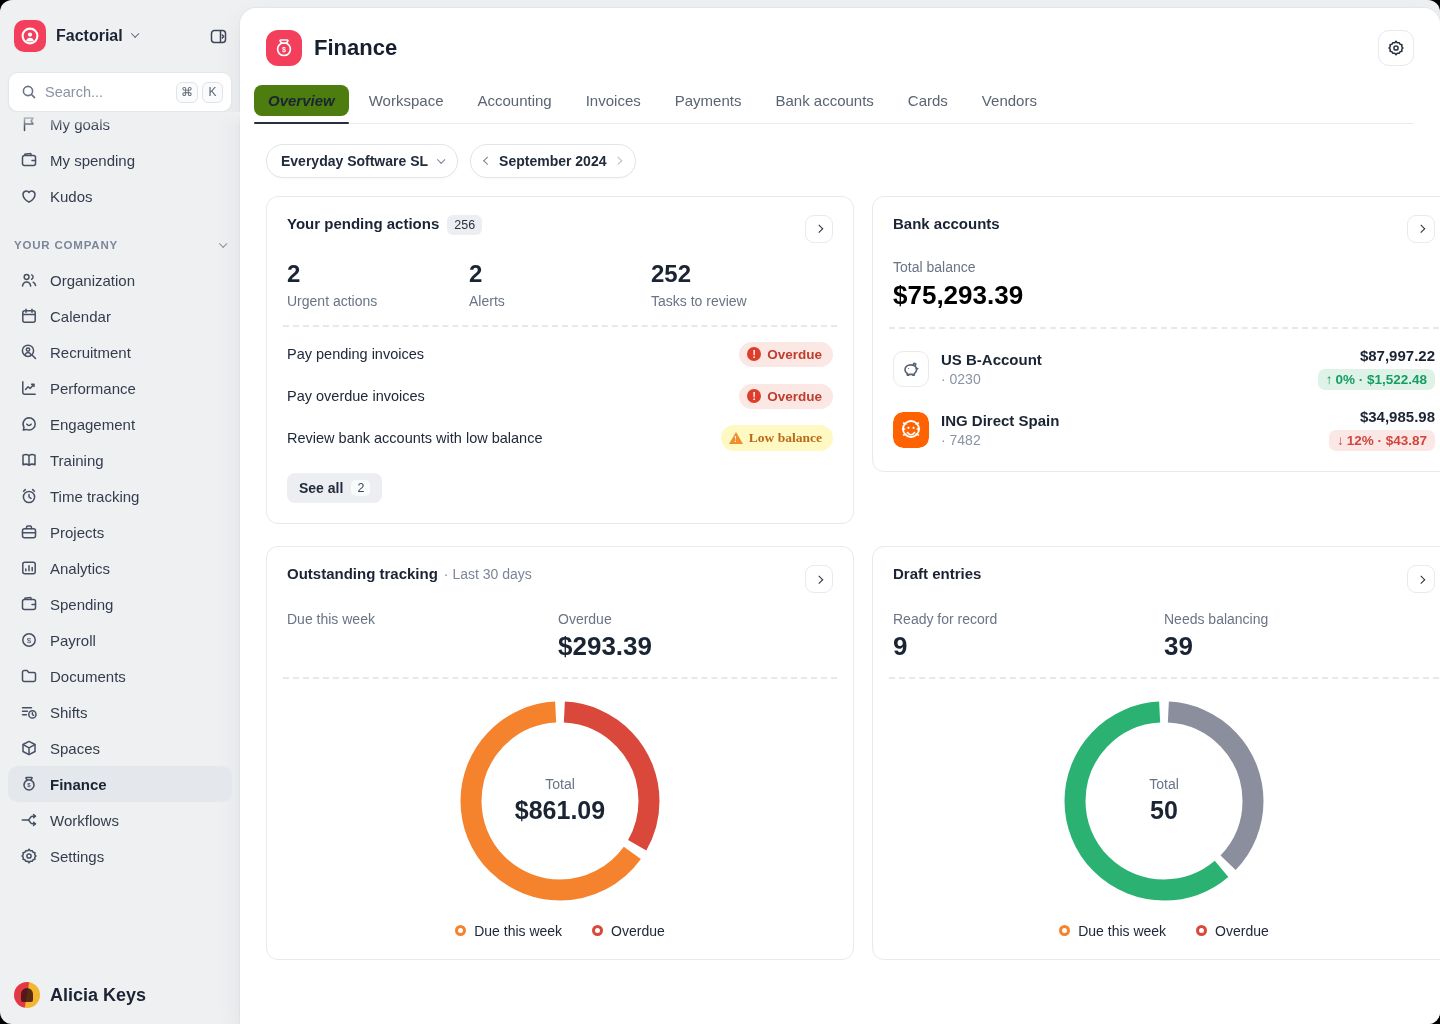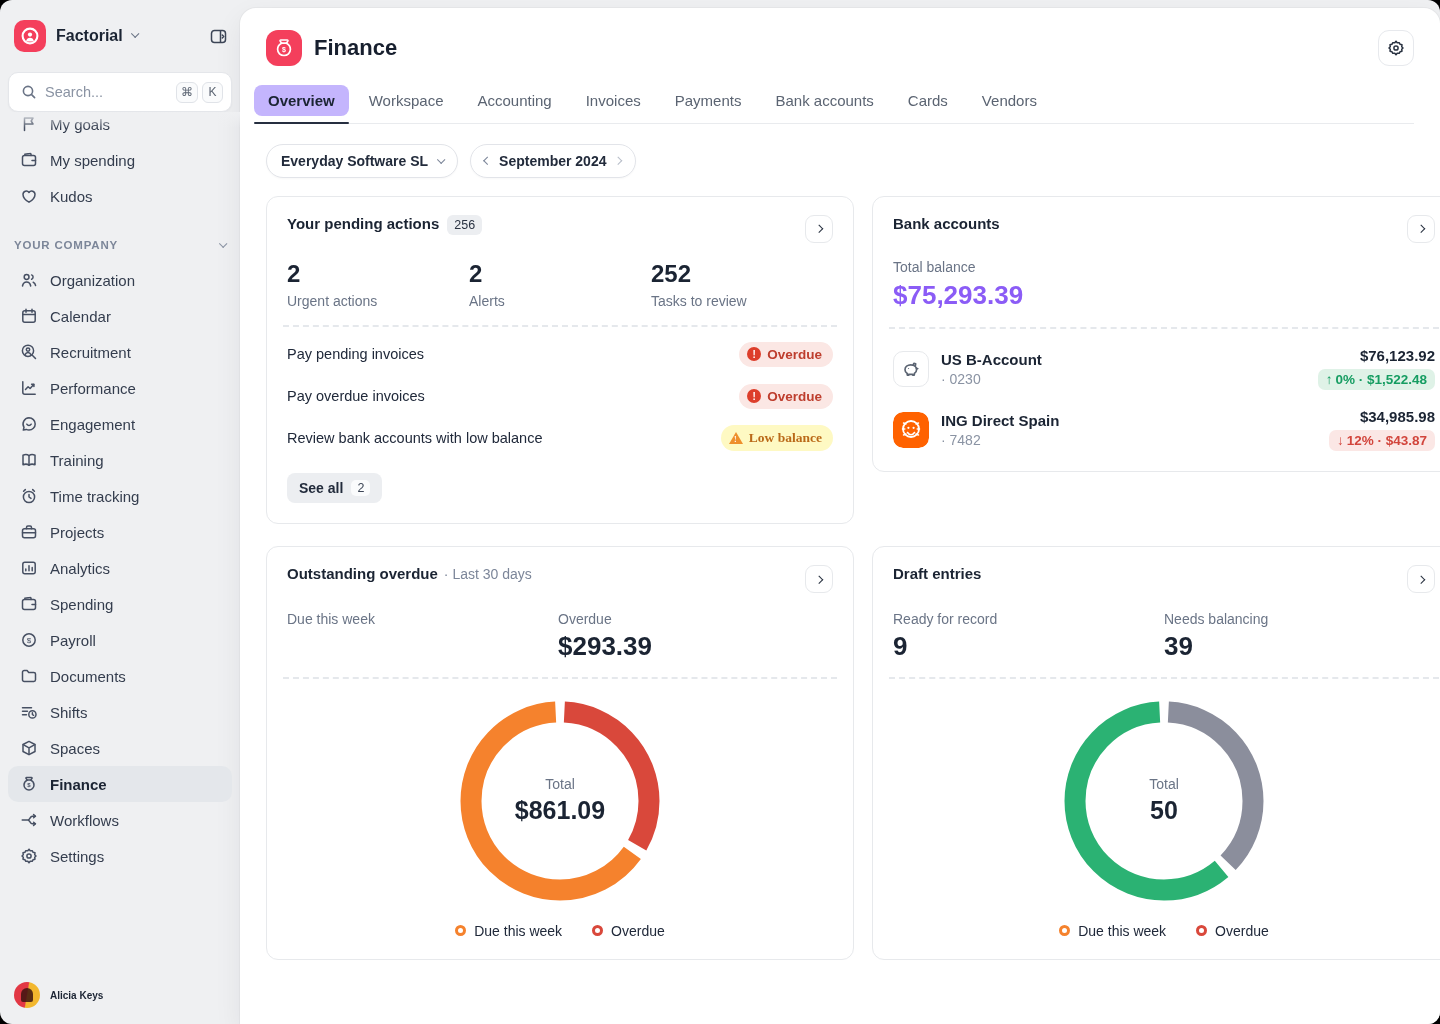--- a/index.html
+++ b/index.html
@@ -25,32 +25,32 @@
   .nav { margin-top:-6px; overflow:hidden; }
   .nav-item { height:36px; display:flex; align-items:center; padding:0 10px 0 12px; border-radius:10px; font-size:15px; color:#343D4E; cursor:pointer; }
   .nav-item .ic { width:18px; height:18px; flex:0 0 18px; display:flex; align-items:center; justify-content:center; margin-right:12px; color:#475063; }
   .nav-item.active { background:#E4E7EB; font-weight:bold; color:#1B2433; }
   .nav-section { height:34px; display:flex; align-items:center; padding:0 8px 0 6px; margin-top:14px; }
   .nav-section span.lbl { font-size:11.5px; font-weight:bold; letter-spacing:.07em; color:#7C8699; }
   .nav-section .chv { margin-left:auto; color:#8A93A3; }
   .user-row { margin-top:auto; display:flex; align-items:center; padding:10px 6px 16px 6px; cursor:pointer; }
   .avatar { width:26px; height:26px; border-radius:50%; background:linear-gradient(100deg,#E23744 48%, #F2B72E 52%); position:relative; overflow:hidden; flex:0 0 26px; }
   .avatar::after { content:""; position:absolute; left:7px; top:6px; width:12px; height:14px; border-radius:6px 6px 2px 2px; background:rgba(60,20,15,.85); }
-  .user-name { margin-left:10px; font-size:10px; font-weight:bold; color:#1B2433; }
+  .user-name { margin-left:10px; font-size:18px; font-weight:bold; color:#1B2433; }
   
   .main { flex:1; margin-top:8px; background:#fff; border-radius:16px 16px 0 0; box-shadow:0 0 0 1px rgba(20,25,40,.03), 0 10px 28px rgba(20,25,40,.07); overflow:hidden; display:flex; flex-direction:column; }
   .main-header { padding:22px 26px 0 26px; }
   .title-row { display:flex; align-items:center; }
   .app-icon { width:36px; height:36px; border-radius:12px; background:#F43F5C; display:flex; align-items:center; justify-content:center; }
   .page-title { font-size:22px; font-weight:bold; margin-left:12px; color:#171F2E; }
   .gear-btn { margin-left:auto; width:36px; height:36px; border:1px solid #E7E9ED; border-radius:11px; background:#fff; display:flex; align-items:center; justify-content:center; color:#2A3342; cursor:pointer; }
   .tabs-row { display:flex; align-items:flex-end; gap:30px; margin-top:18px; border-bottom:1px solid #E9EBEE; position:relative; }
   .tab { font-size:15px; color:#5B6472; padding:8px 2px 14px 2px; cursor:pointer; position:relative; white-space:nowrap; }
   .tab.active { color:#1B2433; font-weight:bold; }
-  .tab.active .pill { background:#c4b5fd; border-radius:8px; padding:7px 14px; margin:-7px -14px; display:inline-block; }
+  .tab.active .pill { background:#4d7c0f; border-radius:8px; padding:7px 14px; margin:-7px -14px; display:inline-block;font-style:italic; }
   .tab.active::after { content:""; position:absolute; left:-12px; right:-12px; bottom:-1px; height:2px; background:#262F40; border-radius:2px; }
   .filters-row { display:flex; gap:12px; padding:20px 26px 0 26px; }
   .filter-pill { height:34px; border:1px solid #E2E4E9; border-radius:17px; background:#fff; display:flex; align-items:center; gap:9px; padding:0 14px; font-size:14px; font-weight:bold; color:#222B3B; cursor:pointer; box-shadow:0 1px 2px rgba(20,25,40,.03); }
   .filter-pill .chv { color:#7C8699; }
   
   .grid { display:grid; grid-template-columns:1fr 1fr; gap:22px 18px; padding:18px 28px 24px 26px; align-items:start; }
   .card { border:1px solid #E7E9EC; border-radius:12px; background:#fff; padding:18px 20px 20px 20px; }
   .card-head { display:flex; align-items:flex-start; }
   .card-title { font-size:15px; font-weight:bold; color:#1B2433; }
   .card-sub { font-size:14px; color:#7C8699; margin-left:6px; font-weight:normal; }
@@ -70,21 +70,21 @@
   .badge { margin-left:auto; display:flex; align-items:center; gap:6px; border-radius:999px; font-size:13.5px; font-weight:bold; padding:5px 11px 5px 8px; }
   .badge.error { background:#FBE7E4; color:#BE3E2E; }
   .badge.warning { background:#fef9c3; color:#BA6918;font-family:Liberation Serif, serif; }
   .excl-circle { width:14px; height:14px; border-radius:50%; background:#DD3E2B; color:#fff; font-size:10px; font-weight:bold; display:flex; align-items:center; justify-content:center; }
   .warn-tri { width:0; height:0; border-left:7px solid transparent; border-right:7px solid transparent; border-bottom:12px solid #EE8F2D; position:relative; }
   .warn-tri::after { content:"!"; position:absolute; left:-1.8px; top:2.5px; color:#fff; font-size:8px; font-weight:bold; }
   .see-all { margin-top:14px; display:inline-flex; align-items:center; gap:8px; background:#ECEEF1; border:none; border-radius:8px; padding:7px 12px; font-size:14px; font-weight:bold; color:#222B3B; cursor:pointer; font-family:inherit; }
   .see-all .chip { background:#FAFBFC; border-radius:5px; font-size:12.5px; font-weight:normal; padding:1px 6px; color:#3C4556; }
   
   .total-balance-lbl { font-size:14px; color:#6A7486; margin-top:16px; }
-  .total-balance-val { font-size:26px; font-weight:bold; color:#8b5cf6; margin-top:5px; }
+  .total-balance-val { font-size:26px; font-weight:bold; color:#000000; margin-top:5px; }
   .acct-row { display:flex; align-items:center; margin-top:18px; }
   .acct-icon { width:36px; height:36px; border-radius:10px; border:1px solid #E7E9EC; display:flex; align-items:center; justify-content:center; color:#5B6472; flex:0 0 36px; overflow:hidden; }
   .acct-icon.ing { border:none; }
   .acct-info { margin-left:12px; }
   .acct-name { font-size:15px; font-weight:bold; color:#1B2433; }
   .acct-num { font-size:14px; color:#8A93A3; margin-top:3px; }
   .acct-right { margin-left:auto; text-align:right; }
   .acct-bal { font-size:15px; font-weight:bold; color:#1B2433; }
   .chg-badge { display:inline-flex; align-items:center; gap:3px; margin-top:5px; border-radius:7px; padding:3px 8px; font-size:13.5px; font-weight:bold; }
   .chg-badge.positive { background:#DFF2E7; color:#169D62; }
@@ -455,21 +455,21 @@
               <svg width="20" height="20" viewBox="0 0 18 18">
                 <path d="M3.6 9.6c0-2.5 2.3-4.3 5.2-4.3 2.9 0 5.2 1.8 5.2 4.3 0 1.5-.8 2.7-2 3.5v1.4h-1.6v-.8a7 7 0 0 1-3.2 0v.8H5.6v-1.4c-1.2-.8-2-2-2-3.5z" fill="none" stroke="currentColor" stroke-width="1.5" stroke-linecap="round" stroke-linejoin="round"></path>
                 <path d="M13.9 8.6h1.2M10.8 5.6l.8-1.7 1.6.5-.3 1.8" fill="none" stroke="currentColor" stroke-width="1.5" stroke-linecap="round" stroke-linejoin="round"></path>
                 <circle cx="6.8" cy="8.6" r=".5" fill="currentColor" stroke="none"></circle>
               </svg>
             </span>
             <div class="acct-info">
               <div class="acct-name">US B-Account</div>
                     <div class="acct-num">· 0230</div>
             </div>
-            <div class="acct-right"><div class="acct-bal">$76,123.92</div>
+            <div class="acct-right"><div class="acct-bal">$87,997.22</div>
     <span class="chg-badge positive">
       <span>↑</span>
       <span>0% · $1,522.48</span>
               </span></div>
           </div>
           <div class="acct-row">
             <span class="acct-icon ing">
               <svg width="36" height="36" viewBox="0 0 36 36">
                 <rect width="36" height="36" rx="10" fill="#FF6200"></rect>
                 <circle cx="18" cy="17" r="8" fill="none" stroke="#fff" stroke-width="1.8"></circle>
@@ -487,21 +487,21 @@
     <span class="chg-badge negative">
       <span>↓</span>
       <span>12% · $43.87</span>
               </span></div>
           </div>
         </div>
     </section>
 
     <section class="card">
       <div class="card-head">
-        <span class="card-title"><span>Outstanding overdue</span><span class="card-sub">· Last 30 days</span></span>
+        <span class="card-title"><span>Outstanding tracking</span><span class="card-sub">· Last 30 days</span></span>
         <button class="card-link-btn">
             <span class="chv right sm"></span>
           </button>
       </div>
       <div class="stats-row">
         <div class="stat half rev">
           <div class="l">Due this week</div>
         </div>
         <div class="stat half rev">
           <div class="l">Overdue</div>

